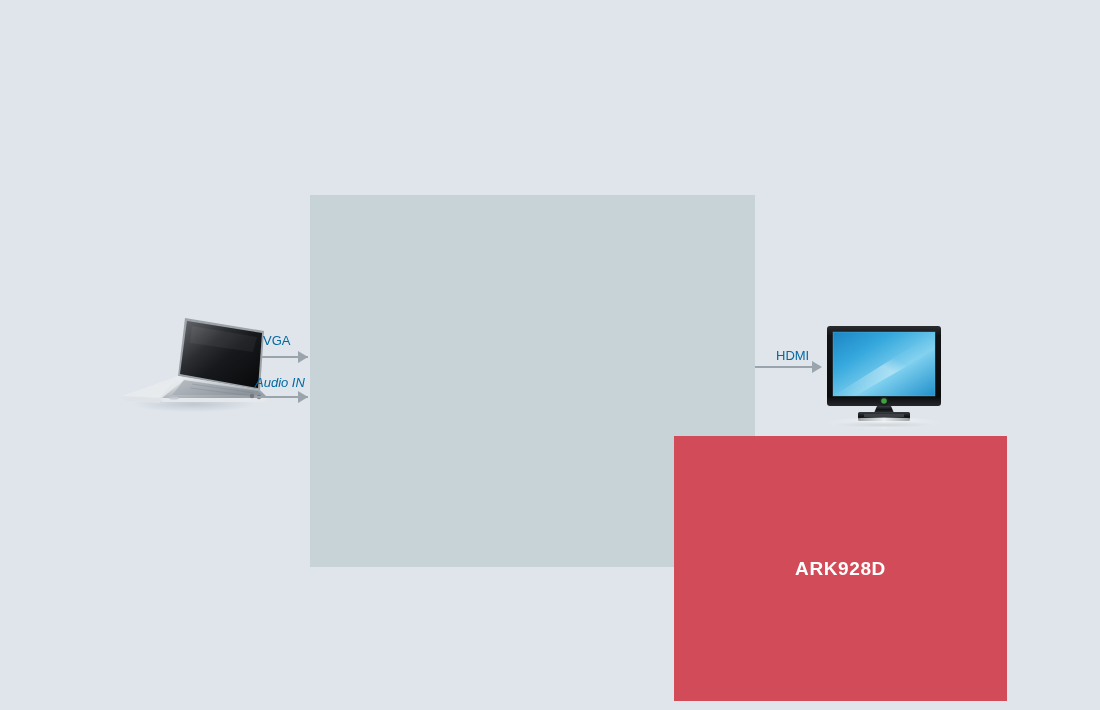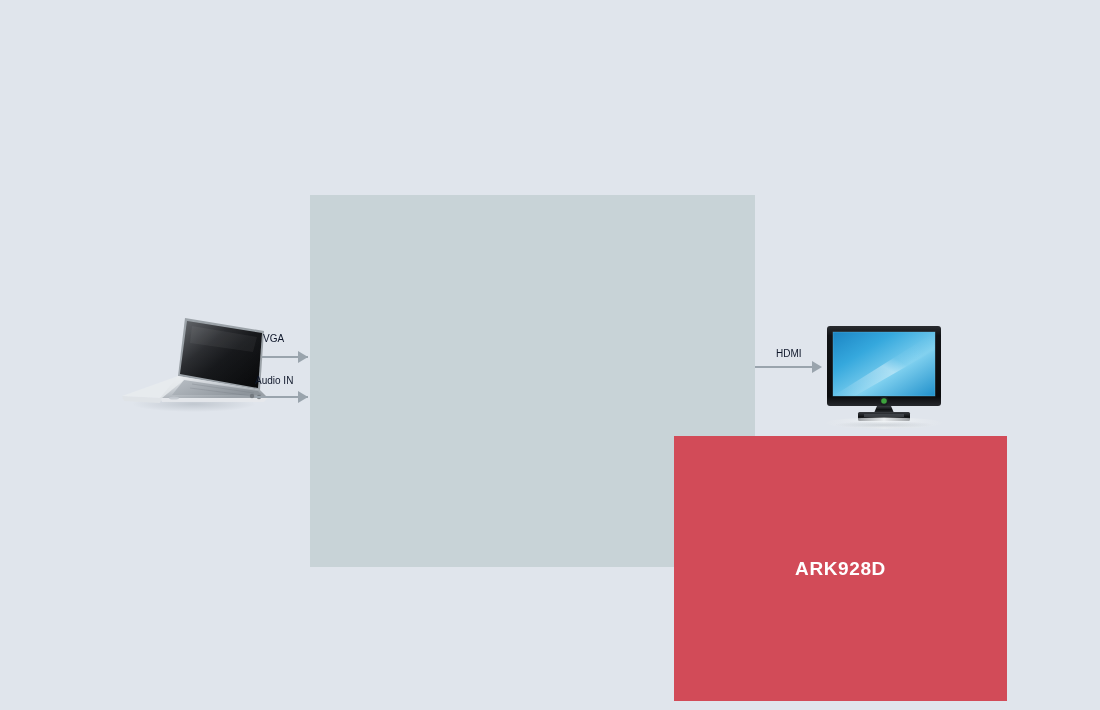--- a/index.html
+++ b/index.html
@@ -59,33 +59,33 @@
   }
   .conn-head {
     position: absolute;
     width: 0; height: 0;
     border-top: 6px solid transparent;
     border-bottom: 6px solid transparent;
     border-left: 10px solid #9aa4ad;
   }
   .conn-label {
     position: absolute;
-    color: #0f172a;
-    font-size: 10px;
+    color: #0369a1;
+    font-size: 13px;
     font-family: "Liberation Sans", sans-serif;
     white-space: nowrap;
   }
 
   #conn-vga-line      { left: 262px; top: 356px; width: 46px; }
   #conn-vga-head      { left: 298px; top: 351px; }
   #conn-vga-label     { left: 263px; top: 333px; }
 
   #conn-audio-line    { left: 255px; top: 396px; width: 53px; }
   #conn-audio-head    { left: 298px; top: 391px; }
-  #conn-audio-label   { left: 255px; top: 375px; }
+  #conn-audio-label   { left: 255px; top: 375px; font-style: italic; }
 
   #conn-hdmi-line     { left: 755px; top: 366px; width: 62px; }
   #conn-hdmi-head     { left: 812px; top: 361px; }
   #conn-hdmi-label    { left: 776px; top: 348px; text-align: right; }
 
   
   #laptop {
     position: absolute;
     left: 112px;
     top: 312px;

